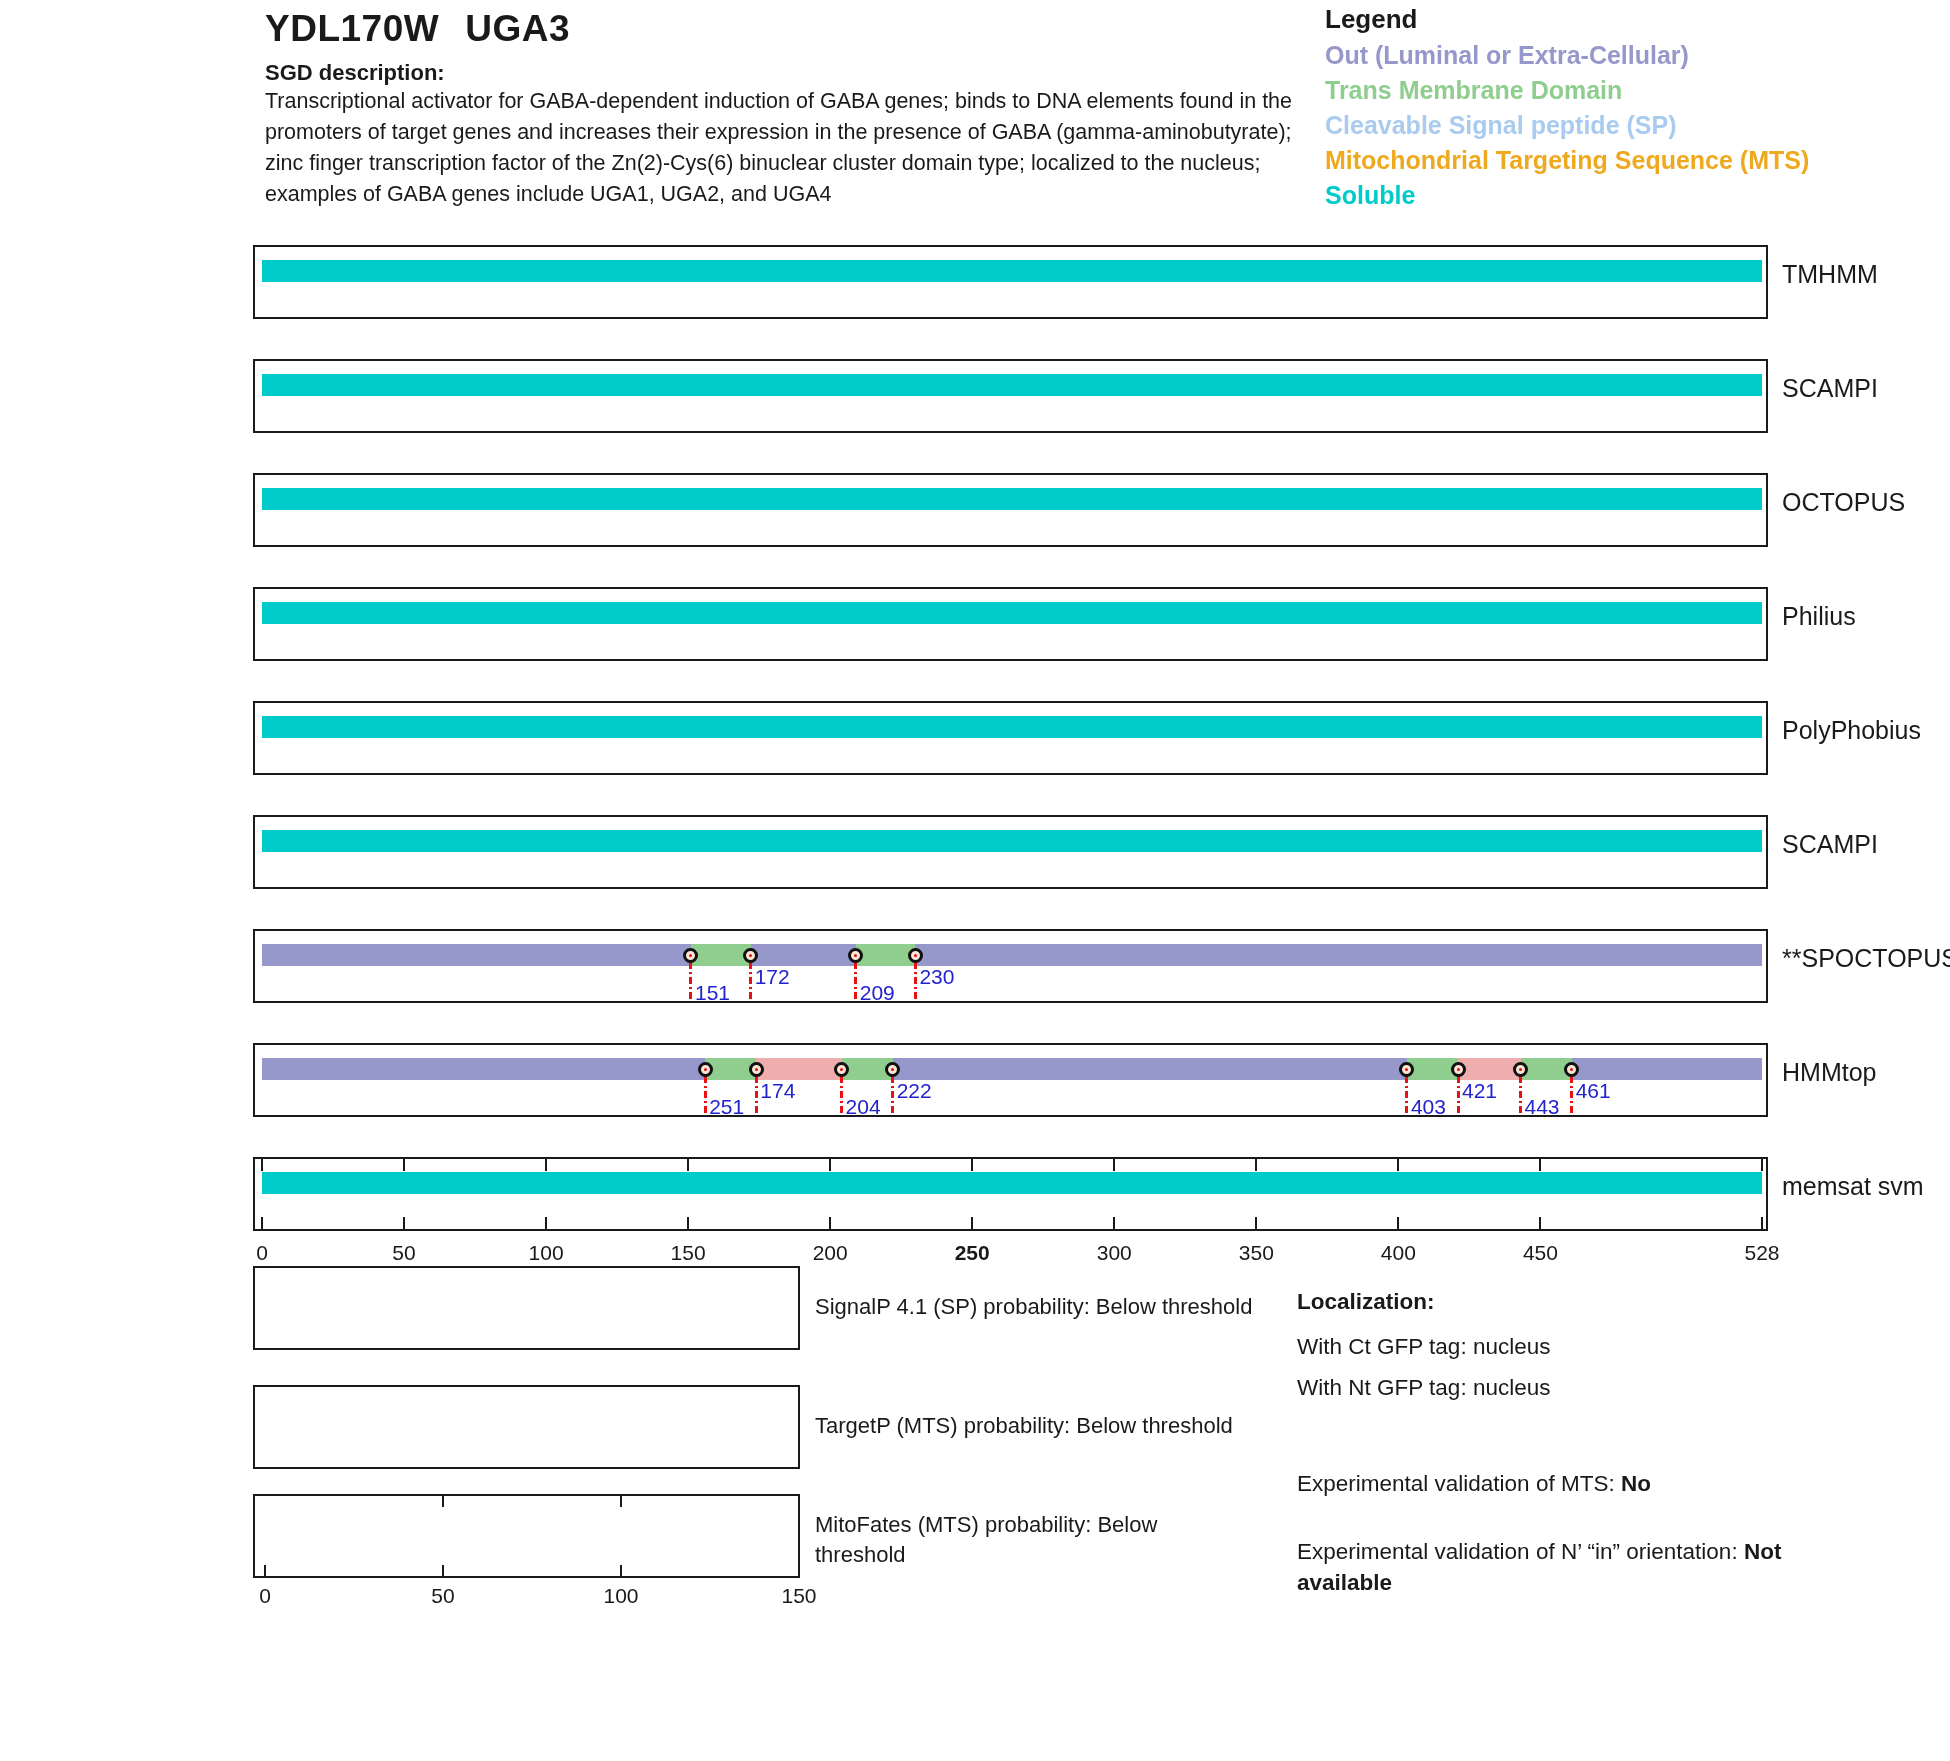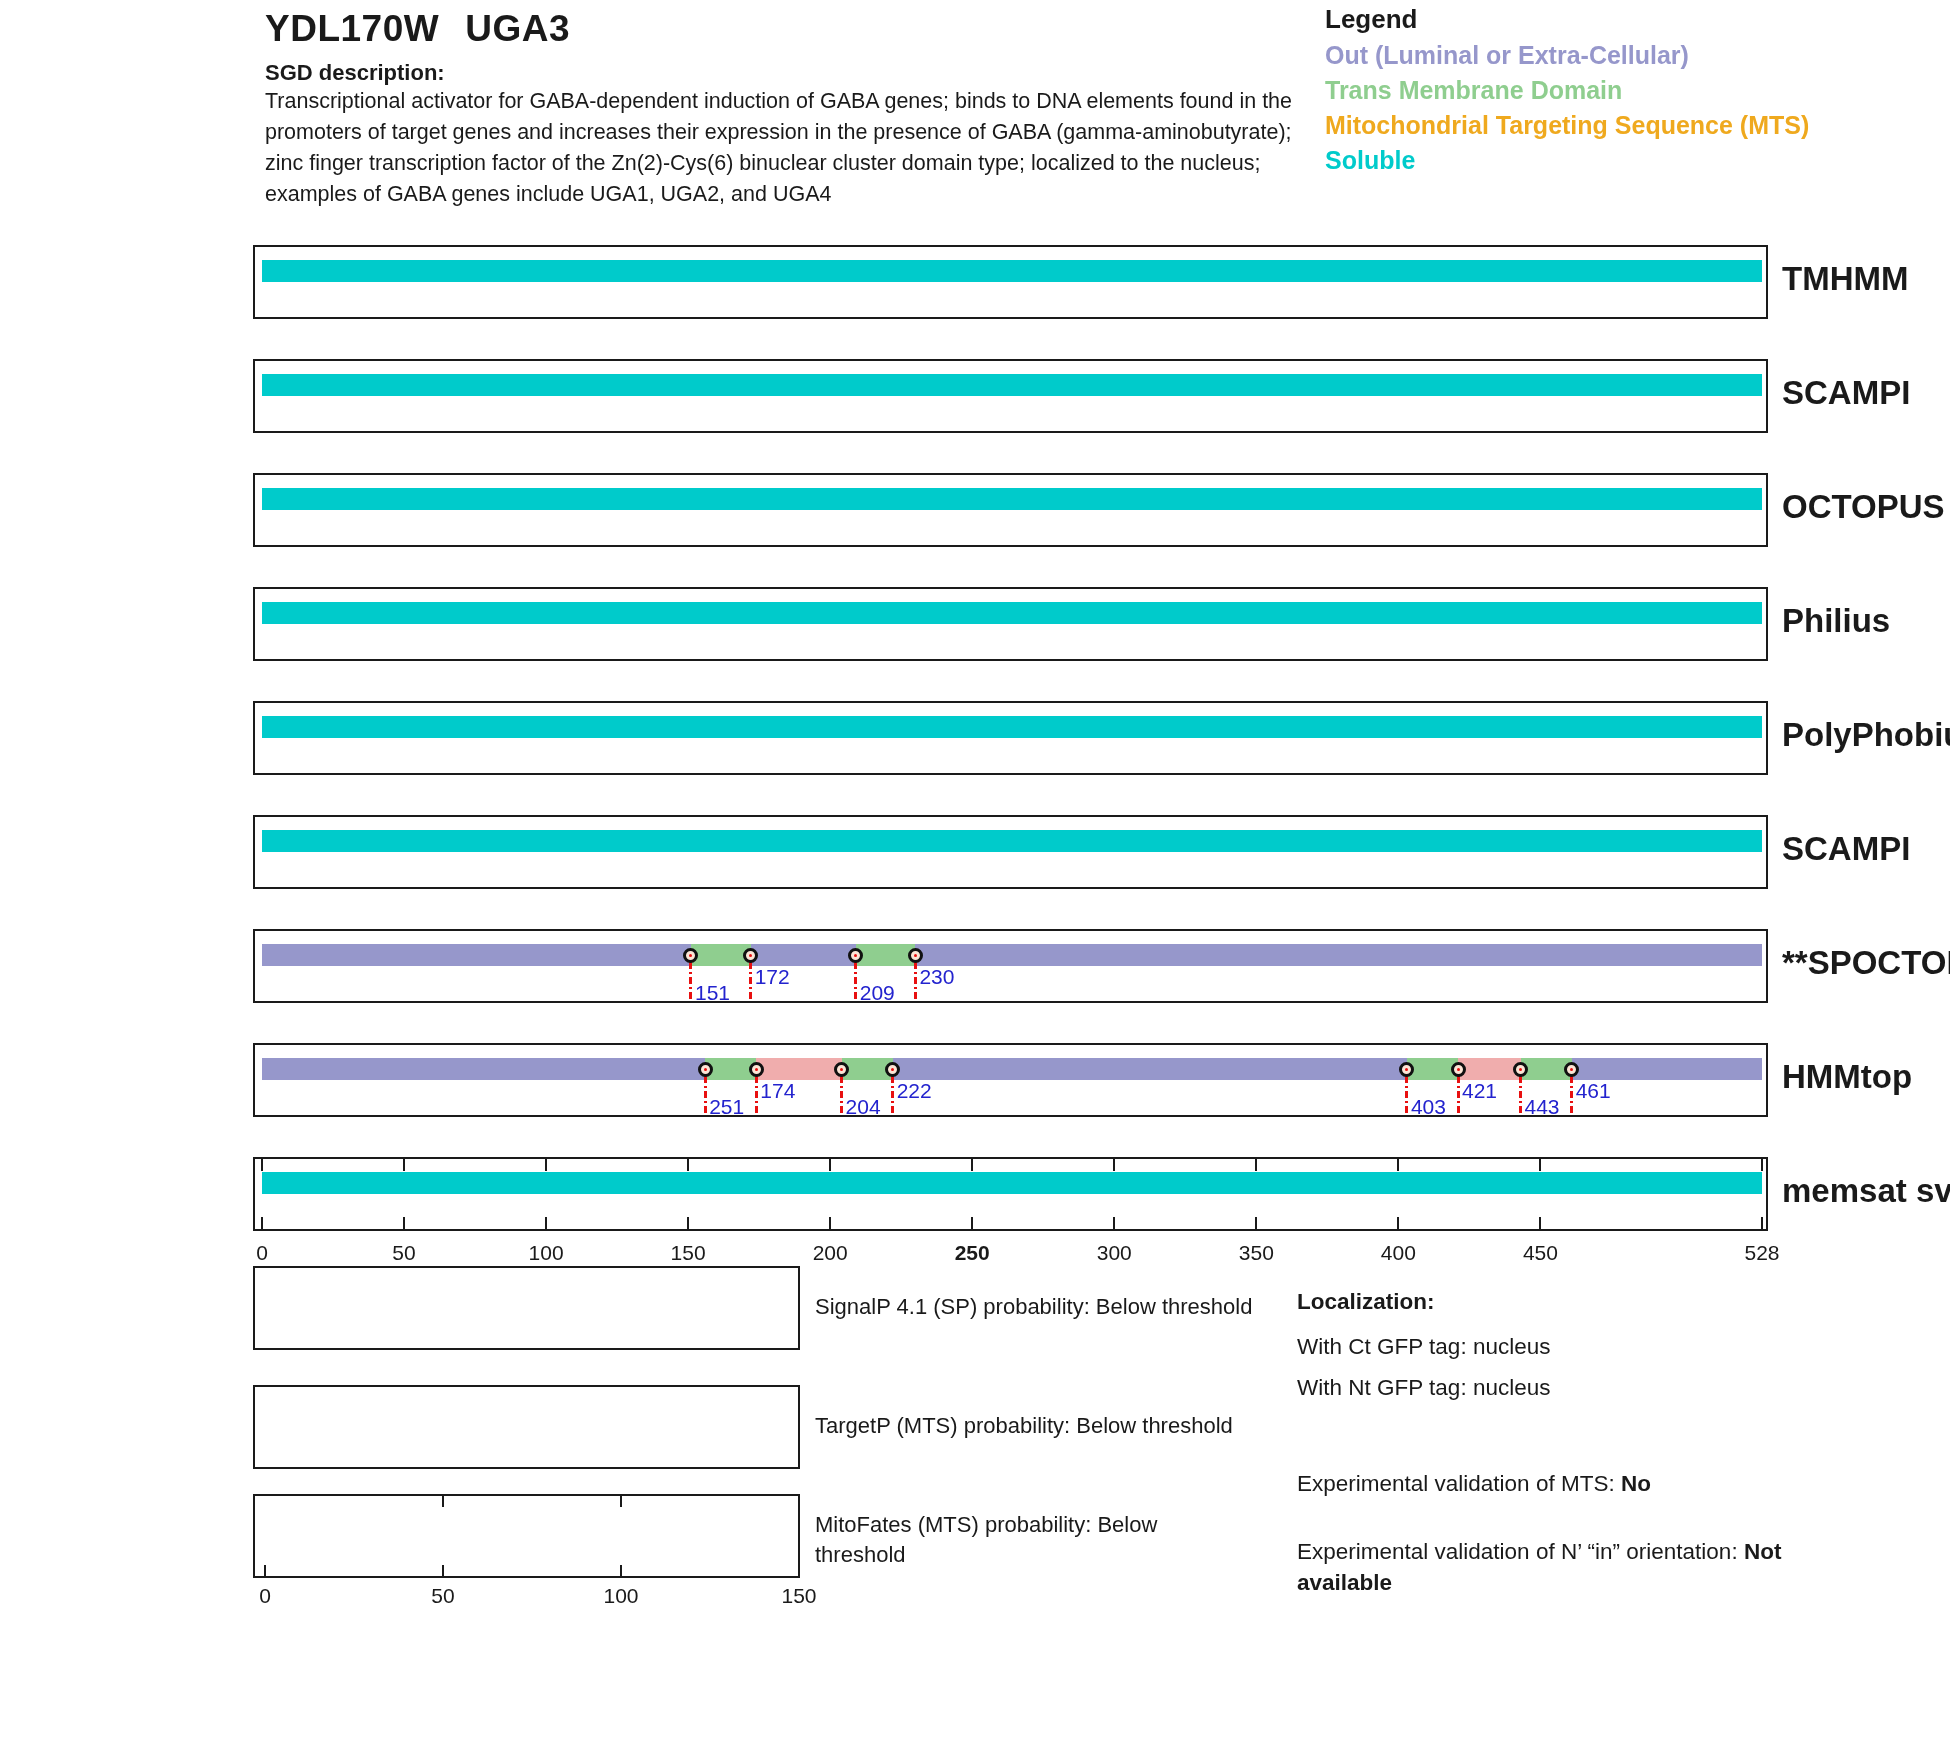--- a/index.html
+++ b/index.html
@@ -7,21 +7,21 @@
         font-family:"Liberation Sans",sans-serif;color:#1a1a1a;overflow:hidden;}
   .abs{position:absolute;}
   .page-title{font-size:37px;font-weight:bold;letter-spacing:.5px;}
   .gene-name{margin-left:26px;}
   .sgd-label{font-size:22px;font-weight:bold;}
   .desc-line{font-size:21.5px;line-height:31px;white-space:nowrap;}
   .legend-title{font-size:26px;font-weight:bold;}
   .legend-item{font-size:25px;font-weight:bold;line-height:35px;white-space:nowrap;}
   .track-box{position:absolute;border:2px solid #1a1a1a;background:#fff;box-sizing:border-box;}
   .seg{position:absolute;height:22px;}
-  .track-label{position:absolute;font-size:33px;font-weight:bold;white-space:nowrap;}
+  .track-label{position:absolute;font-size:25px;font-weight:normal;white-space:nowrap;}
   .bnd-line{position:absolute;width:3px;
      background:repeating-linear-gradient(to bottom,#e81010 0 7px,transparent 7px 10px,#e81010 10px 12px,transparent 12px 15px);}
   .marker{position:absolute;width:9px;height:9px;border:3px solid #111;border-radius:50%;background:#fbe5d6;}
   .marker-dot{position:absolute;left:3px;top:3px;width:3px;height:3px;border-radius:50%;background:#e81010;}
   .bnd-num{position:absolute;font-size:21px;color:#2323ce;white-space:nowrap;}
   .edge-tick{position:absolute;width:2px;background:#1a1a1a;}
   .axis-label{position:absolute;font-size:21px;text-align:center;width:70px;}
   .sub-box{position:absolute;border:2px solid #1a1a1a;background:#fff;box-sizing:border-box;}
   .sub-label{position:absolute;font-size:22px;line-height:30px;}
   .loc-line{position:absolute;font-size:22.5px;line-height:31px;}
@@ -41,20 +41,21 @@
       <div class="desc-line">Transcriptional activator for GABA-dependent induction of GABA genes; binds to DNA elements found in the</div>
       <div class="desc-line">promoters of target genes and increases their expression in the presence of GABA (gamma-aminobutyrate);</div>
       <div class="desc-line">zinc finger transcription factor of the Zn(2)-Cys(6) binuclear cluster domain type; localized to the nucleus;</div>
       <div class="desc-line">examples of GABA genes include UGA1, UGA2, and UGA4</div>
     </div>
 
   <div class="abs legend-title" style="left:1325px;top:4px;">Legend</div>
   <div class="abs" style="left:1325px;top:38px;" id="legend-items">
       <div class="legend-item" style="color: rgb(150, 151, 203);">Out (Luminal or Extra-Cellular)</div>
       <div class="legend-item" style="color: rgb(143, 206, 143);">Trans Membrane Domain</div>
+      <div class="legend-item" style="color: rgb(169, 203, 239);">Cleavable Signal peptide (SP)</div>
       <div class="legend-item" style="color: rgb(239, 169, 30);">Mitochondrial Targeting Sequence (MTS)</div>
       <div class="legend-item" style="color: rgb(0, 203, 203);">Soluble</div>
     </div>
 
   <div id="tracks">
       <div class="track-box" style="left: 253px; top: 245px; width: 1515px; height: 74px;"></div>
       <div class="seg" style="left: 262px; top: 260px; width: 1500px; background: rgb(0, 203, 203);"></div>
       <div class="track-label" style="left: 1782px; top: 260px;">TMHMM</div>
       <div class="track-box" style="left: 253px; top: 359px; width: 1515px; height: 74px;"></div>
       <div class="seg" style="left: 262px; top: 374px; width: 1500px; background: rgb(0, 203, 203);"></div>

